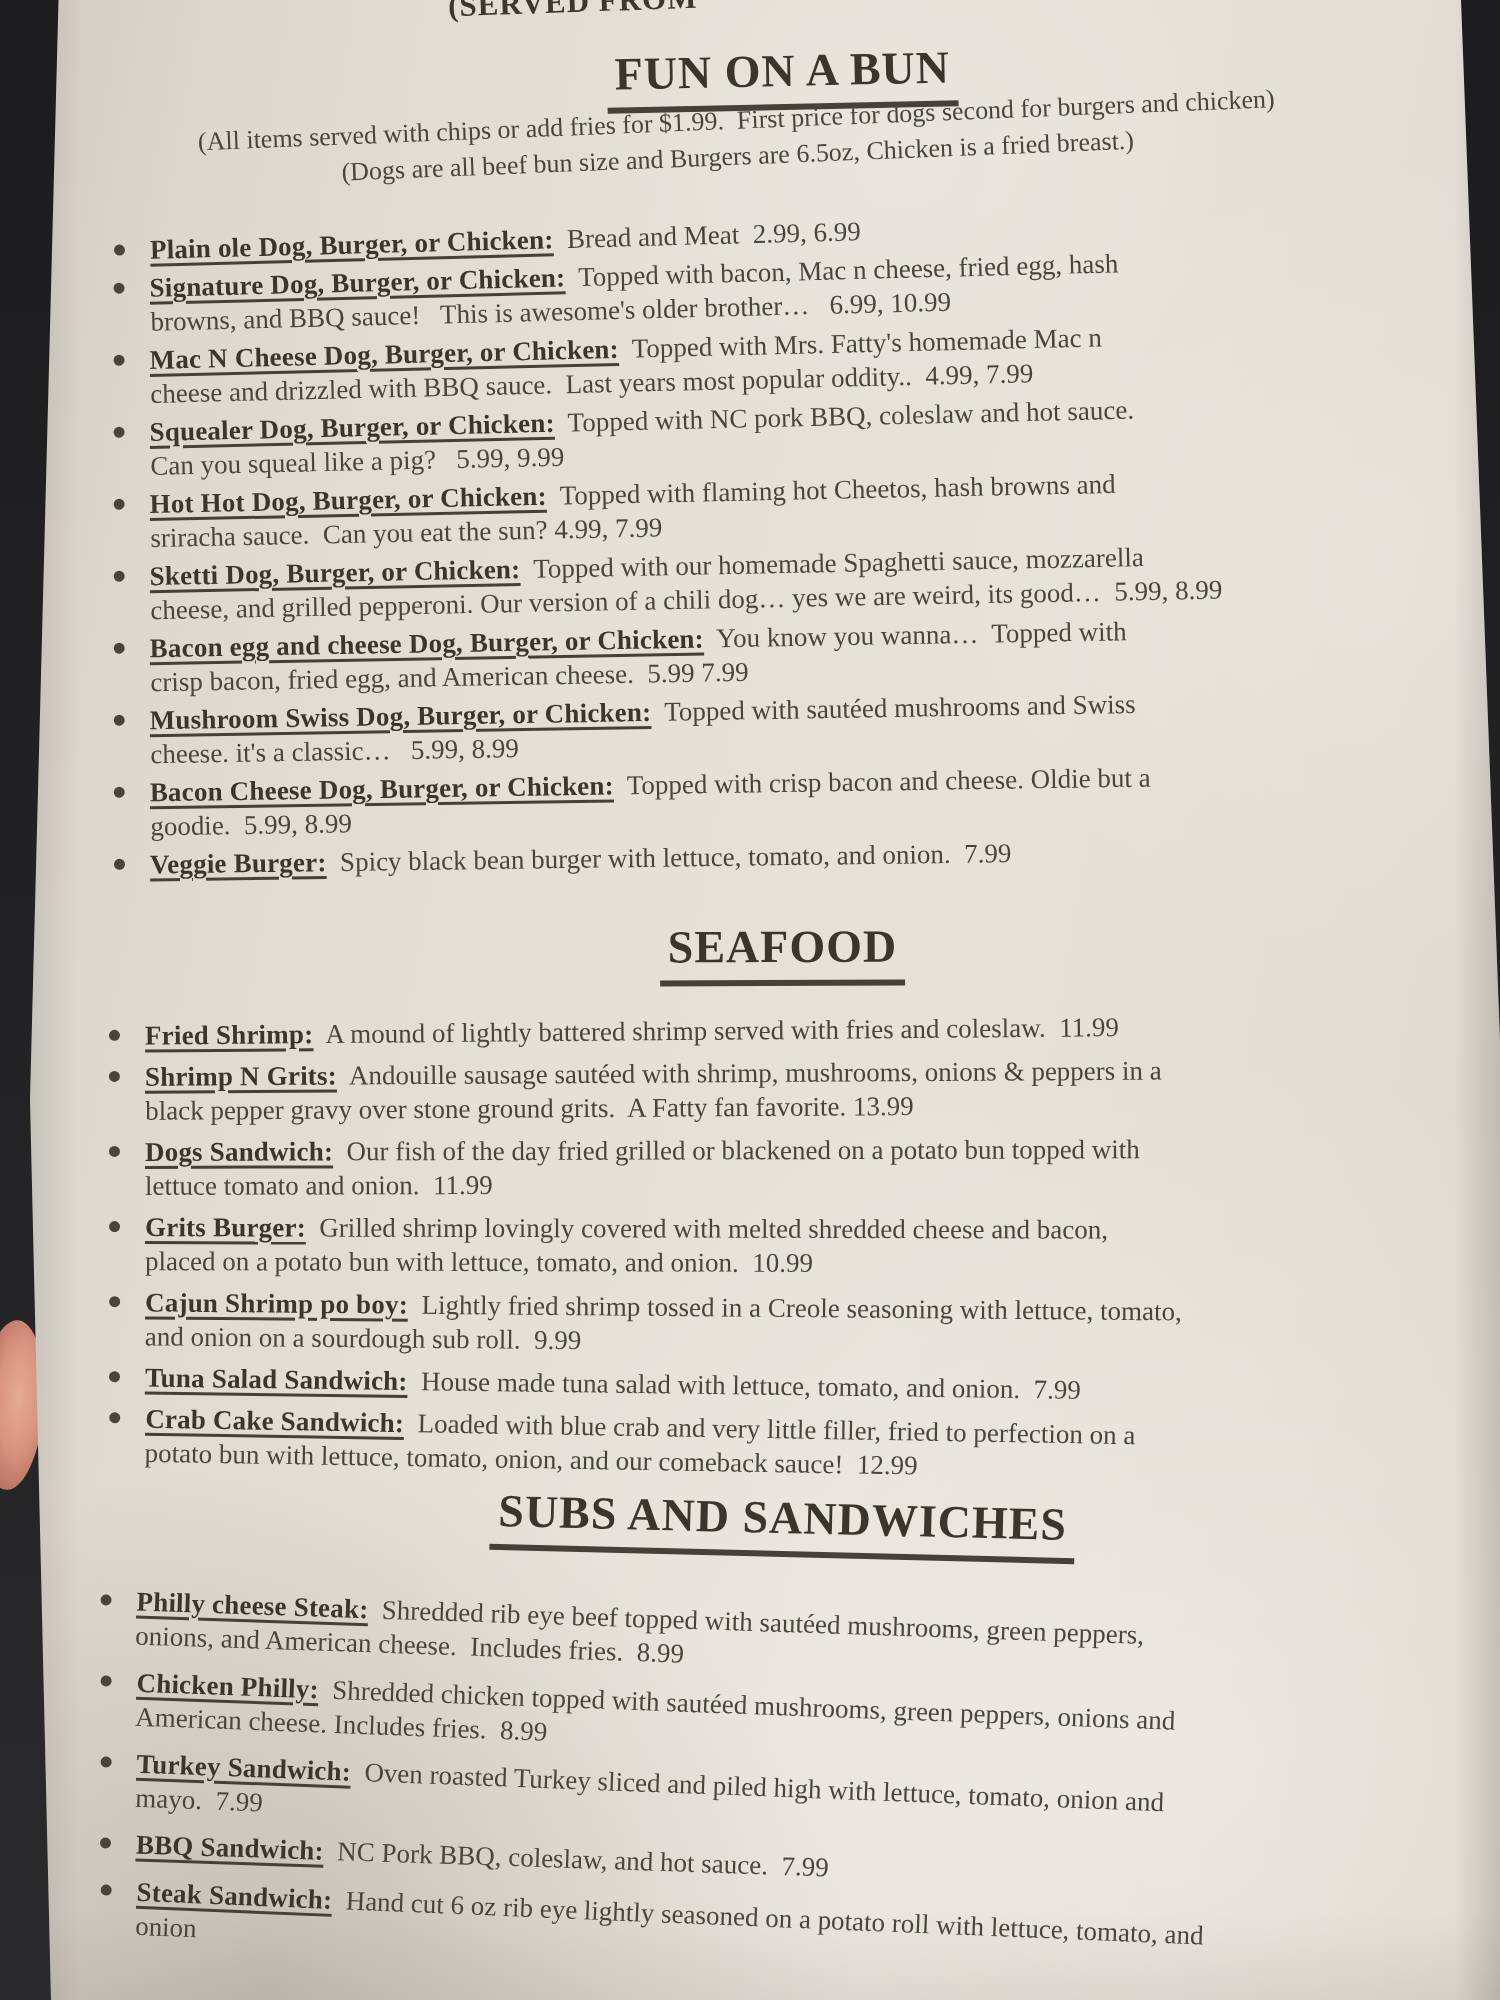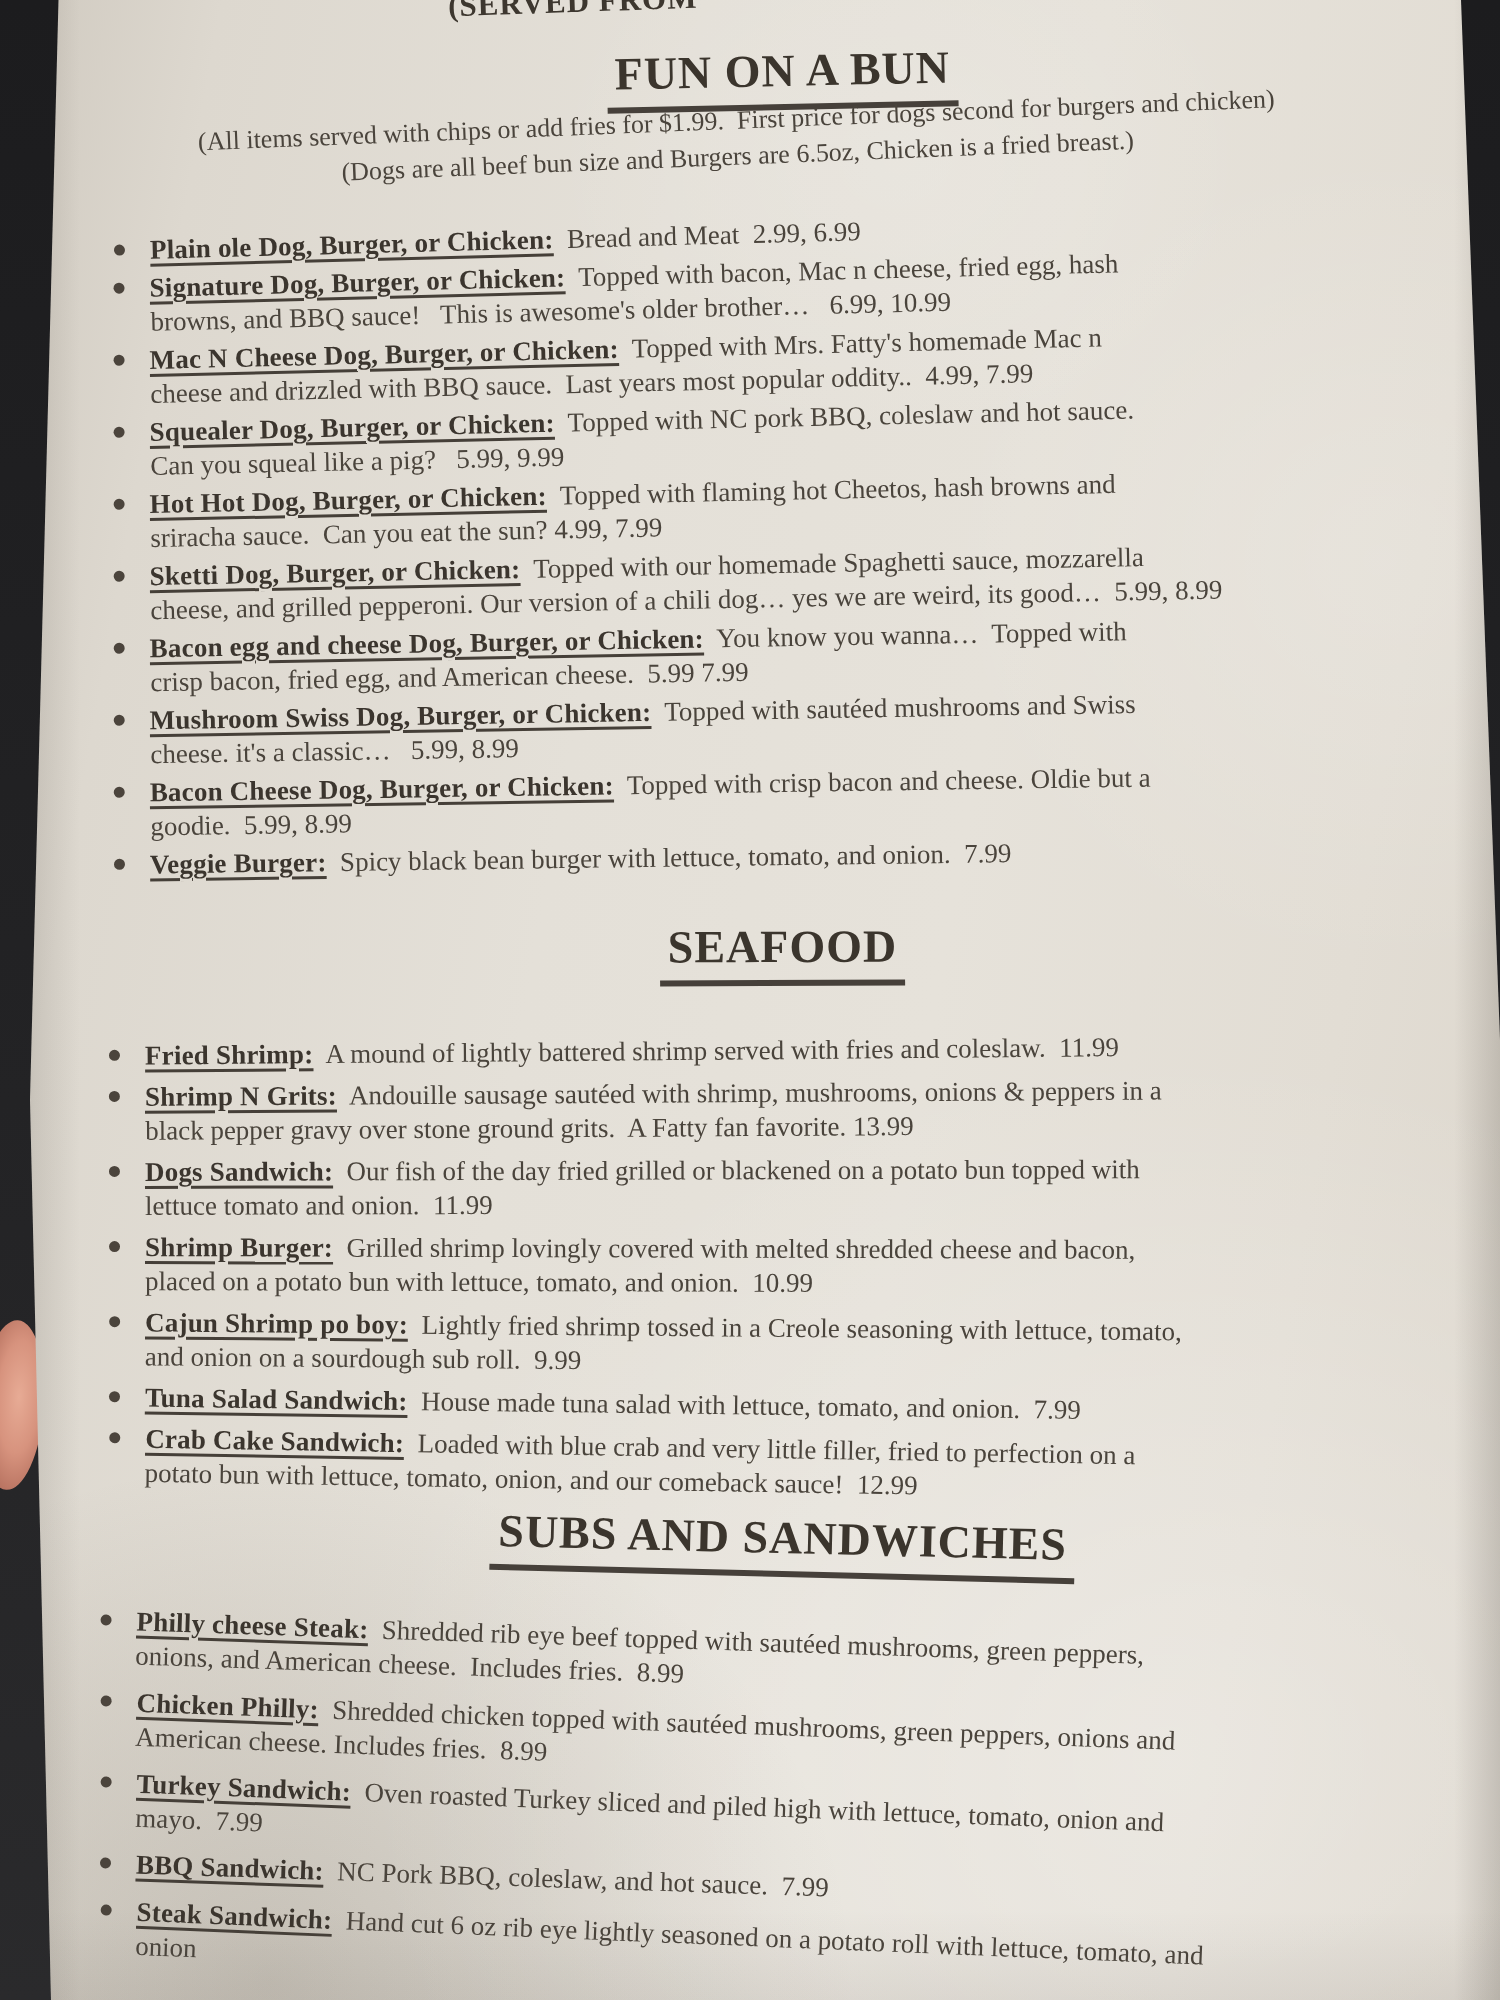--- a/index.html
+++ b/index.html
@@ -53,21 +53,21 @@
     font-weight:700;color:#3b352e;letter-spacing:.2px;
     text-decoration:underline;text-decoration-thickness:3px;text-underline-offset:5px;
     text-decoration-color:#453f38;
   }
   .item-desc{color:#4a443c;}
   
   .sec0 .title-row{margin-top:46px;transform:rotate(-1.2deg);}
   .sec0 .items{margin-top:38px;}
   .sec0 .menu-item{margin-bottom:4px;}
   .sec1 .title-row{margin-top:40px;transform:rotate(-0.2deg);}
-  .sec1 .items{margin-top:54px;margin-left:-5px;}
+  .sec1 .items{margin-top:34px;margin-left:-5px;}
   .sec1 .menu-item{margin-bottom:7px;}
   .sec2 .title-row{margin-top:24px;transform:rotate(1.4deg);}
   .sec2 .items{margin-top:26px;margin-left:-14px;}
   .sec2 .menu-item{margin-bottom:13px;}
   
   .sec0 .items .menu-item:nth-child(1){transform:rotate(-1.50deg);}
   .sec0 .items .menu-item:nth-child(2){transform:rotate(-1.45deg);}
   .sec0 .items .menu-item:nth-child(3){transform:rotate(-1.35deg);}
   .sec0 .items .menu-item:nth-child(4){transform:rotate(-1.30deg);}
   .sec0 .items .menu-item:nth-child(5){transform:rotate(-1.20deg);}
@@ -184,21 +184,21 @@
   </div>
 
   <div class="menu-item">
     <span class="bullet"></span>
     <div class="line"><span class="item-name">Dogs Sandwich:</span><span class="item-desc">  Our fish of the day fried grilled or blackened on a potato bun topped with</span></div>
     <div class="line item-desc">lettuce tomato and onion.  11.99</div>
   </div>
 
   <div class="menu-item">
     <span class="bullet"></span>
-    <div class="line"><span class="item-name">Shrimp Burger:</span><span class="item-desc">  Grilled shrimp lovingly covered with melted shredded cheese and bacon,</span></div>
+    <div class="line"><span class="item-name">Grits Burger:</span><span class="item-desc">  Grilled shrimp lovingly covered with melted shredded cheese and bacon,</span></div>
     <div class="line item-desc">placed on a potato bun with lettuce, tomato, and onion.  10.99</div>
   </div>
 
   <div class="menu-item">
     <span class="bullet"></span>
     <div class="line"><span class="item-name">Cajun Shrimp po boy:</span><span class="item-desc">  Lightly fried shrimp tossed in a Creole seasoning with lettuce, tomato,</span></div>
     <div class="line item-desc">and onion on a sourdough sub roll.  9.99</div>
   </div>
 
   <div class="menu-item">

